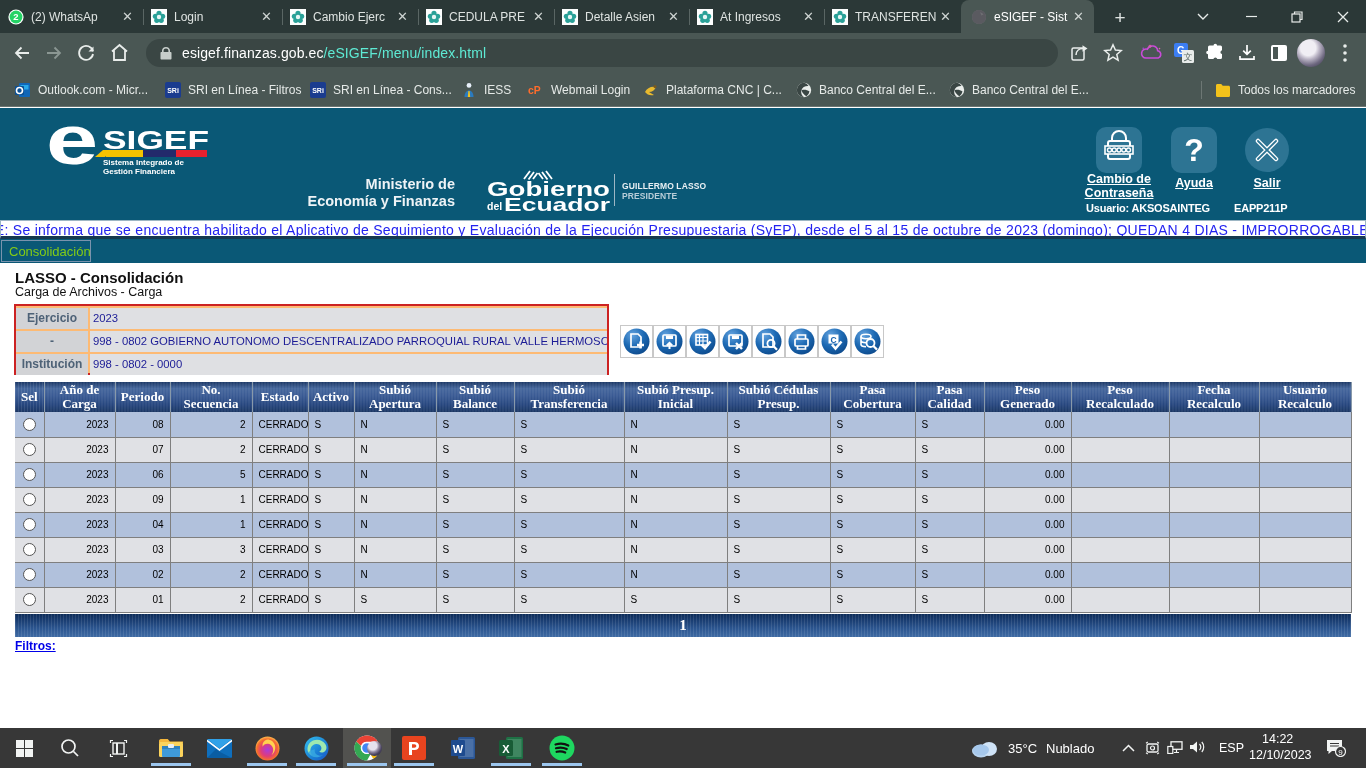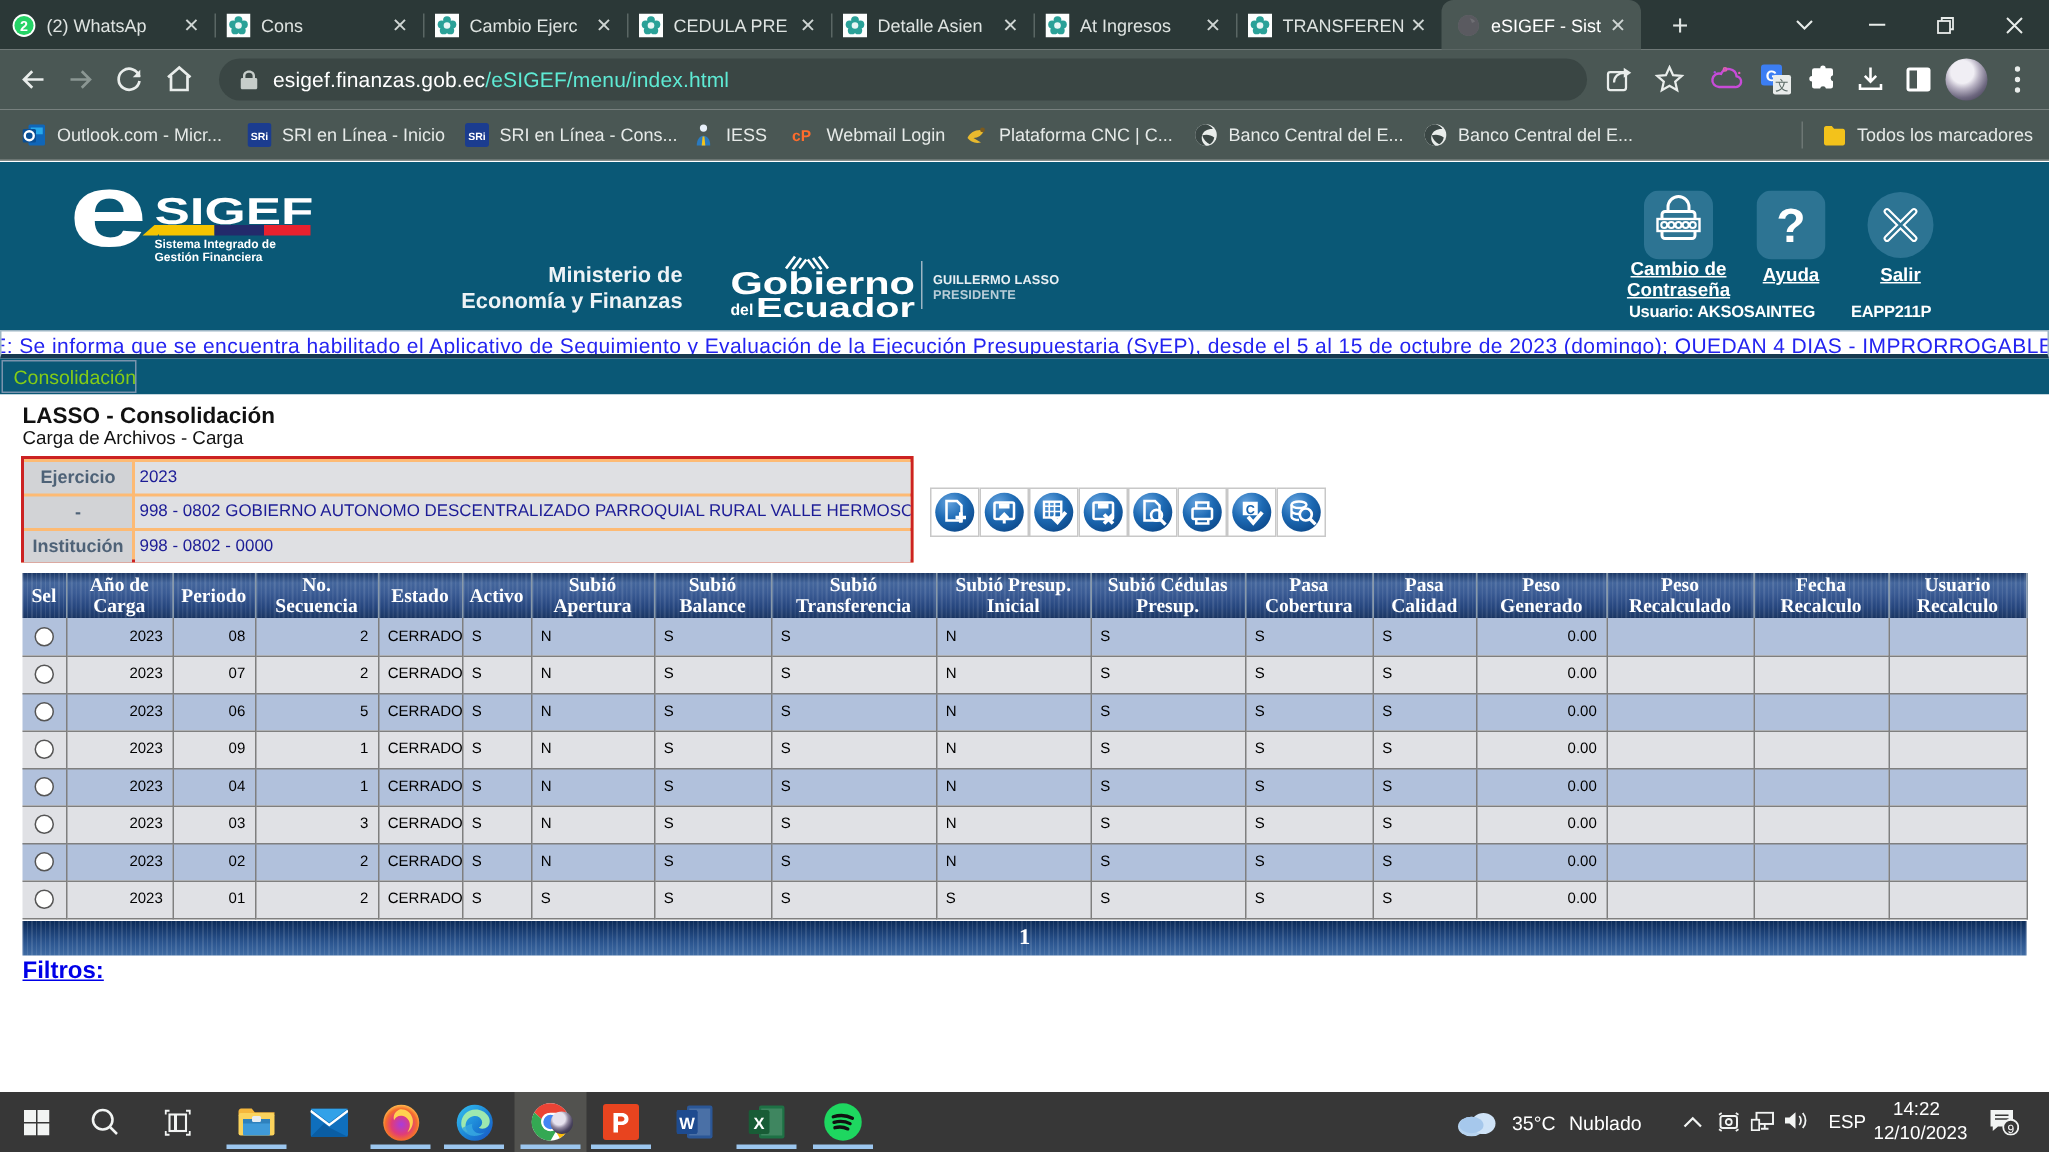--- a/index.html
+++ b/index.html
@@ -54,21 +54,21 @@
 #icotbar { position:absolute; left:620px; top:217px; height:33px; display:flex; }
 .icell { width:33px; height:33px; border:1px solid #c8c8c8; background:#fff; margin-right:0px; display:flex; align-items:center; justify-content:center; }
 
 #tbl { position:absolute; left:15px; top:274px; width:1336px; border-collapse:collapse; table-layout:fixed; }
 #tbl th { background:repeating-linear-gradient(90deg, rgba(255,255,255,0.10) 0 1px, rgba(255,255,255,0) 1px 3px), linear-gradient(#1c3866 0%, #44669c 22%, #3a5b94 45%, #27477f 75%, #1c3866 98%, #15305c 100%); color:#fff; font-family:"Liberation Serif", serif; font-size:13px; font-weight:bold; height:30px; border-right:1px solid #8899aa; padding:0 2px; line-height:14px; }
 #tbl td { height:25px; font-size:10px; color:#000; border-right:1px solid #7f7f7f; border-bottom:1px solid #7f7f7f; padding:0 6px; }
 #tbl tr.odd td { background:#b1c1dc; }
 #tbl tr.even td { background:#e0e1e5; }
 .tr { text-align:right; }
 #pagebar { position:absolute; left:15px; top:506px; width:1336px; height:23px; background:repeating-linear-gradient(90deg, rgba(255,255,255,0.10) 0 1px, rgba(255,255,255,0) 1px 3px), linear-gradient(#0d2c59 0%, #1b3f74 30%, #2d5791 65%, #3f6ba3 100%); color:#fff; font-weight:bold; font-family:"Liberation Serif", serif; font-size:15px; text-align:center; line-height:22px; }
-#filtros { position:absolute; left:15px; top:531px; color:#0000e8; font-size:16px; font-weight:bold; text-decoration:underline; }
+#filtros { position:absolute; left:15px; top:531px; color:#0000e8; font-size:12px; font-weight:bold; text-decoration:underline; }
 
 #taskbar { position:absolute; left:0; top:728px; width:1366px; height:40px; background:#373737; }
 .tkico { position:absolute; top:0; width:48px; height:40px; display:flex; align-items:center; justify-content:center; }
 .tkbar { position:absolute; top:35px; height:3px; width:40px; background:#9cc6ee; }
 #tray { position:absolute; left:0; top:0; width:1366px; height:40px; color:#fff; }
 </style>
 </head>
 <body>
 
 <div id="tabstrip">
@@ -88,21 +88,21 @@
         <rect width="16" height="16" fill="#fdfefe"></rect>
         <g fill="#2aa198">
           <circle cx="8" cy="4.4" r="2.6"></circle>
           <circle cx="4.4" cy="7.3" r="2.6"></circle>
           <circle cx="11.6" cy="7.3" r="2.6"></circle>
           <circle cx="5.8" cy="11.3" r="2.6"></circle>
           <circle cx="10.2" cy="11.3" r="2.6"></circle>
           <circle cx="8" cy="8" r="2.2" fill="#e8f6f5"></circle>
         </g>
       </svg>
-    <span class="ttl">Cons</span>
+    <span class="ttl">Login</span>
       <span class="cl">✕</span>
   </div>
   <div class="tabsep" style="left:282px;"></div>
   <div class="tab" style="left:290px; width:128px;">
     <svg class="fav" viewBox="0 0 16 16">
         <rect width="16" height="16" fill="#fdfefe"></rect>
         <g fill="#2aa198">
           <circle cx="8" cy="4.4" r="2.6"></circle>
           <circle cx="4.4" cy="7.3" r="2.6"></circle>
           <circle cx="11.6" cy="7.3" r="2.6"></circle>
@@ -277,21 +277,21 @@
         <rect x="0" y="4" width="9" height="9" rx="1" fill="#0a4f94"></rect>
         <circle cx="4.5" cy="8.5" r="3" fill="none" stroke="#fff" stroke-width="1.6"></circle>
       </svg>
     <span>Outlook.com - Micr...</span>
   </div>
   <div class="bmi" style="left:165px;">
     <svg class="bico" viewBox="0 0 16 16">
         <rect width="16" height="16" rx="2" fill="#1b3c8f"></rect>
         <text x="8" y="11" font-size="7" font-weight="bold" fill="#fff" text-anchor="middle" font-family="Liberation Sans">SRi</text>
       </svg>
-    <span>SRI en Línea - Inicio</span>
+    <span>SRI en Línea - Filtros</span>
   </div>
   <div class="bmi" style="left:310px;">
     <svg class="bico" viewBox="0 0 16 16">
         <rect width="16" height="16" rx="2" fill="#1b3c8f"></rect>
         <text x="8" y="11" font-size="7" font-weight="bold" fill="#fff" text-anchor="middle" font-family="Liberation Sans">SRi</text>
       </svg>
     <span>SRI en Línea - Cons...</span>
   </div>
   <div class="bmi" style="left:461px;">
     <svg class="bico" viewBox="0 0 16 16">

